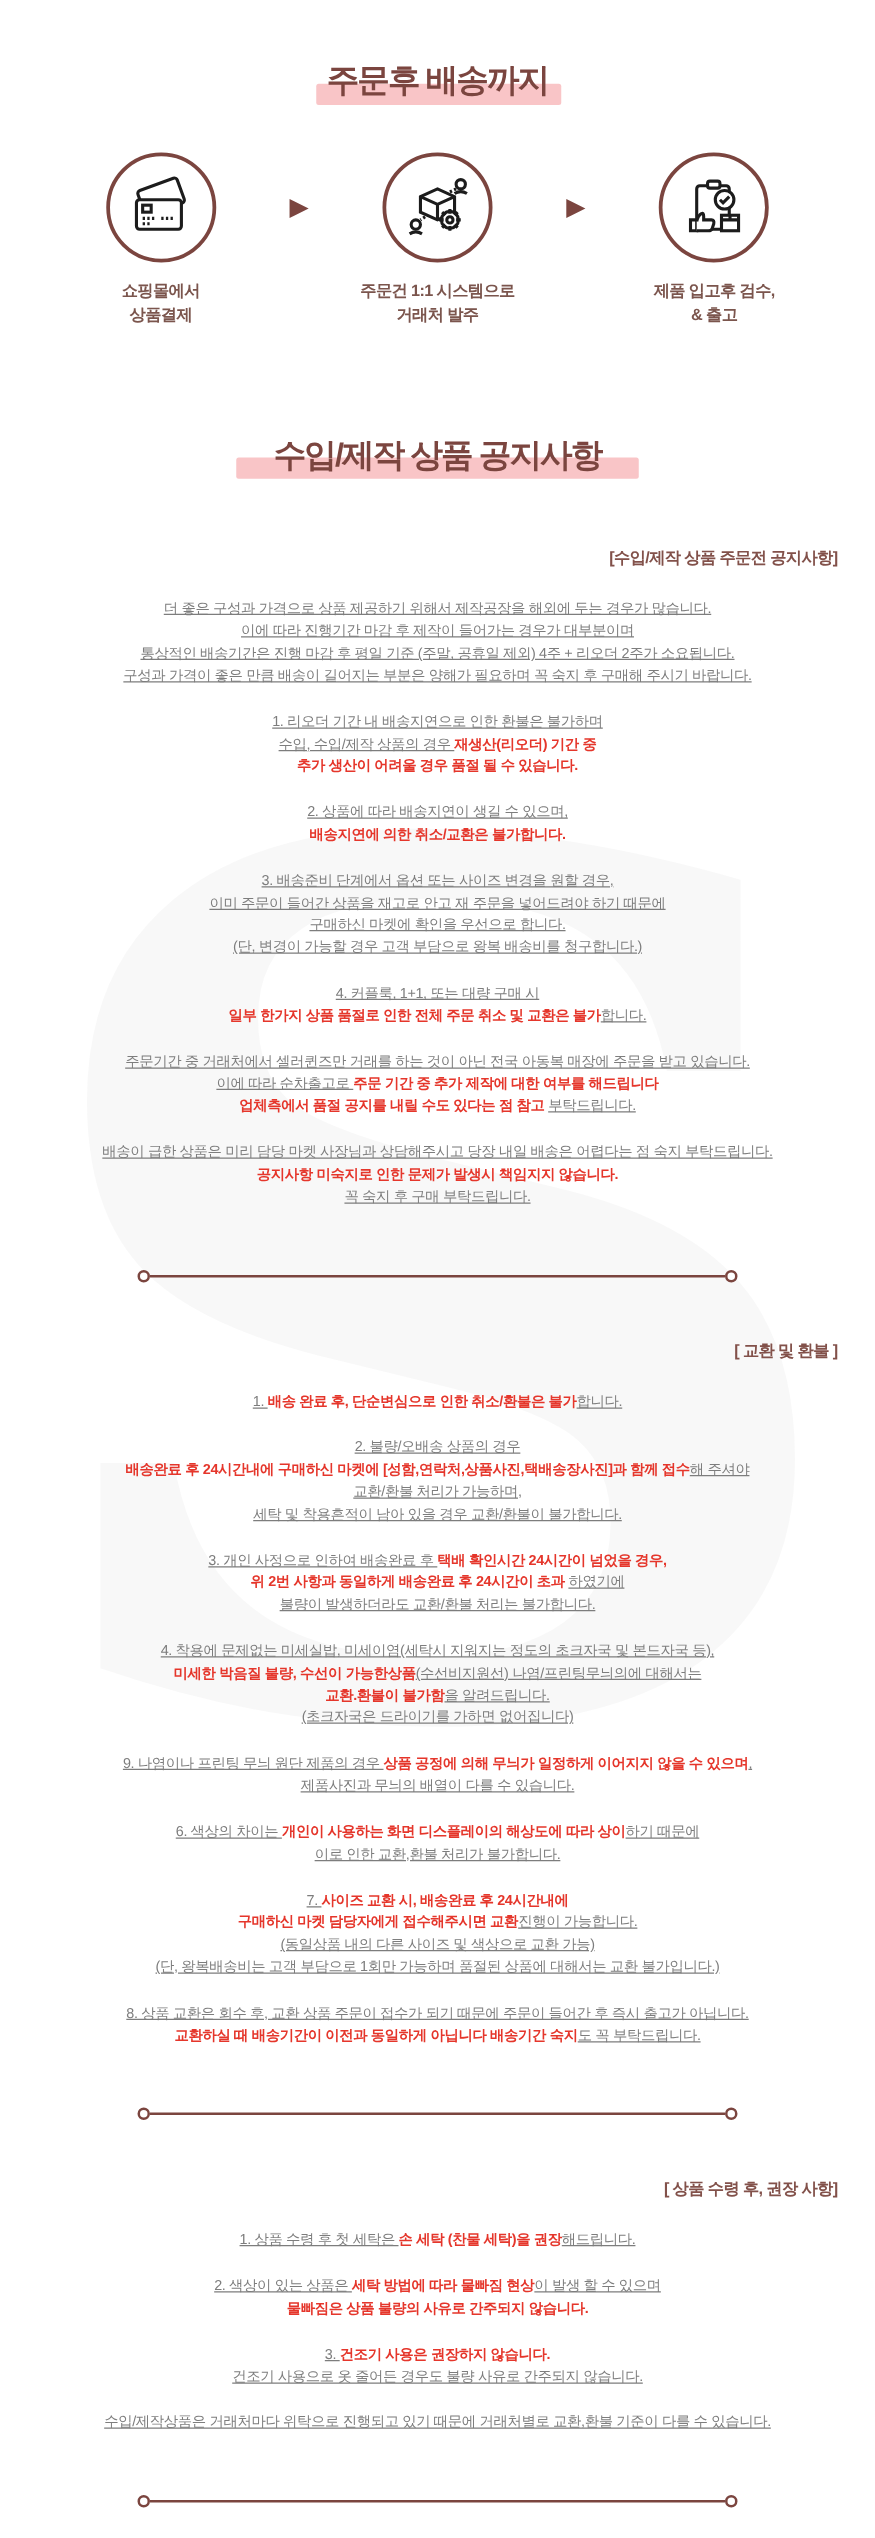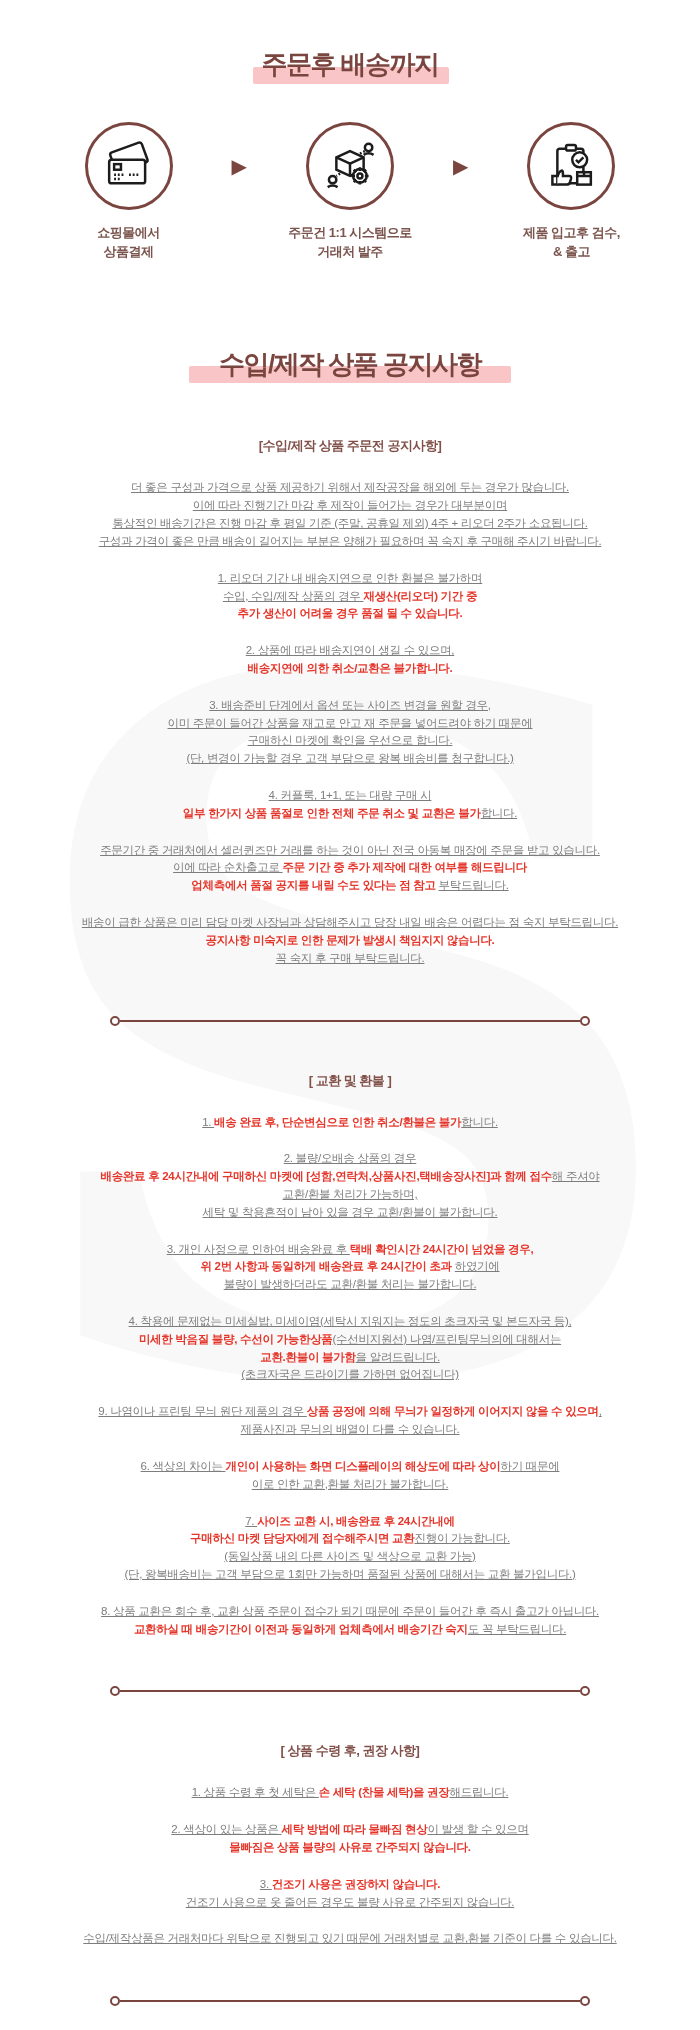--- a/index.html
+++ b/index.html
@@ -58,21 +58,21 @@
     color:var(--brand,#7b453f); font-size:20px; line-height:88px; 
     user-select:none;
   }
 
   .title2-wrap{ margin-top:88px; }
 
   
   .sections{ margin-top:58px; text-align:center; }
   .section-heading{
     font-size:13px; font-weight:800; color:var(--headc,#82514a);
-    letter-spacing:-0.5px; margin:6px 0 24px;
+    letter-spacing:-0.5px; margin:6px 0 24px;text-align:right;
   }
   .block{ margin-bottom:19px; }
   .line{ font-size:11.5px; line-height:1.55; letter-spacing:-0.3px; }
   .seg-g{ color:var(--gray,#7d7d7d);text-decoration:underline; }
   .seg-r{ color:var(--red,#e5362b); font-weight:700; }
 
   .divider{
     margin:48px auto 46px; width:480px;
     display:flex; align-items:center;
   }
@@ -241,21 +241,21 @@
           <div class="line"><span class="seg-g">이로 인한 교환,환불 처리가 불가합니다.</span></div>
         </div>
         <div class="block">
           <div class="line"><span class="seg-g">7. </span><span class="seg-r">사이즈 교환 시, 배송완료 후 24시간내에</span></div>
           <div class="line"><span class="seg-r">구매하신 마켓 담당자에게 접수해주시면 교환</span><span class="seg-g">진행이 가능합니다.</span></div>
           <div class="line"><span class="seg-g">(동일상품 내의 다른 사이즈 및 색상으로 교환 가능)</span></div>
           <div class="line"><span class="seg-g">(단, 왕복배송비는 고객 부담으로 1회만 가능하며 품절된 상품에 대해서는 교환 불가입니다.)</span></div>
         </div>
         <div class="block">
           <div class="line"><span class="seg-g">8. 상품 교환은 회수 후, 교환 상품 주문이 접수가 되기 때문에 주문이 들어간 후 즉시 출고가 아닙니다.</span></div>
-          <div class="line"><span class="seg-r">교환하실 때 배송기간이 이전과 동일하게 업체측에서 배송기간 숙지</span><span class="seg-g">도 꼭 부탁드립니다.</span></div>
+          <div class="line"><span class="seg-r">교환하실 때 배송기간이 이전과 동일하게 아닙니다 배송기간 숙지</span><span class="seg-g">도 꼭 부탁드립니다.</span></div>
         </div>
         <div class="divider">
           <div class="dot"></div>
           <div class="rule"></div>
           <div class="dot"></div>
         </div>
         <div class="section-heading">[ 상품 수령 후, 권장 사항]</div>
         <div class="block">
           <div class="line"><span class="seg-g">1. 상품 수령 후 첫 세탁은 </span><span class="seg-r">손 세탁 (찬물 세탁)을 권장</span><span class="seg-g">해드립니다.</span></div>
         </div>

